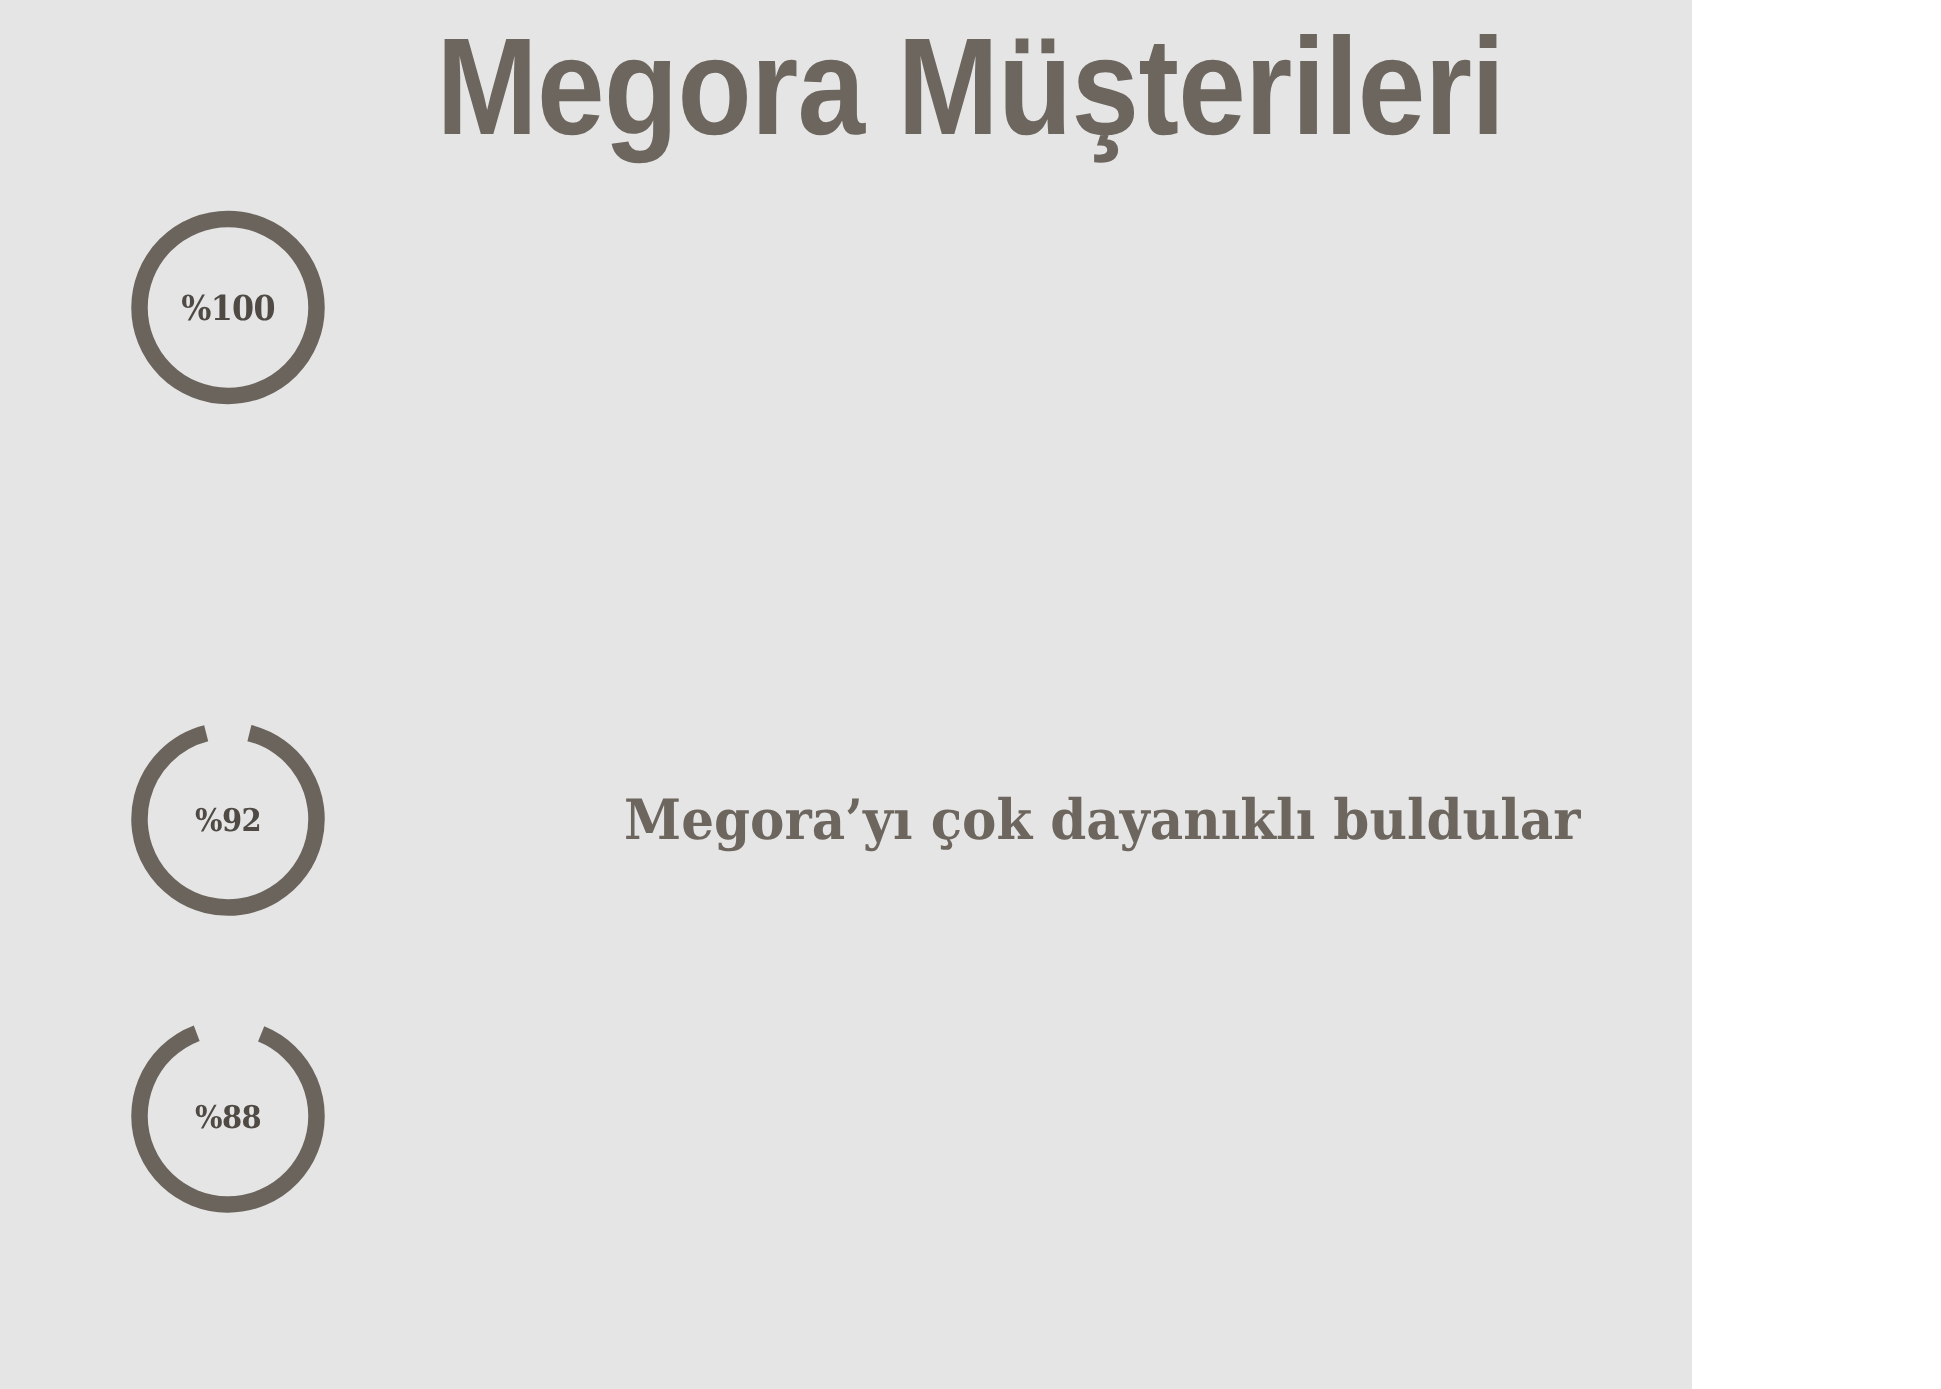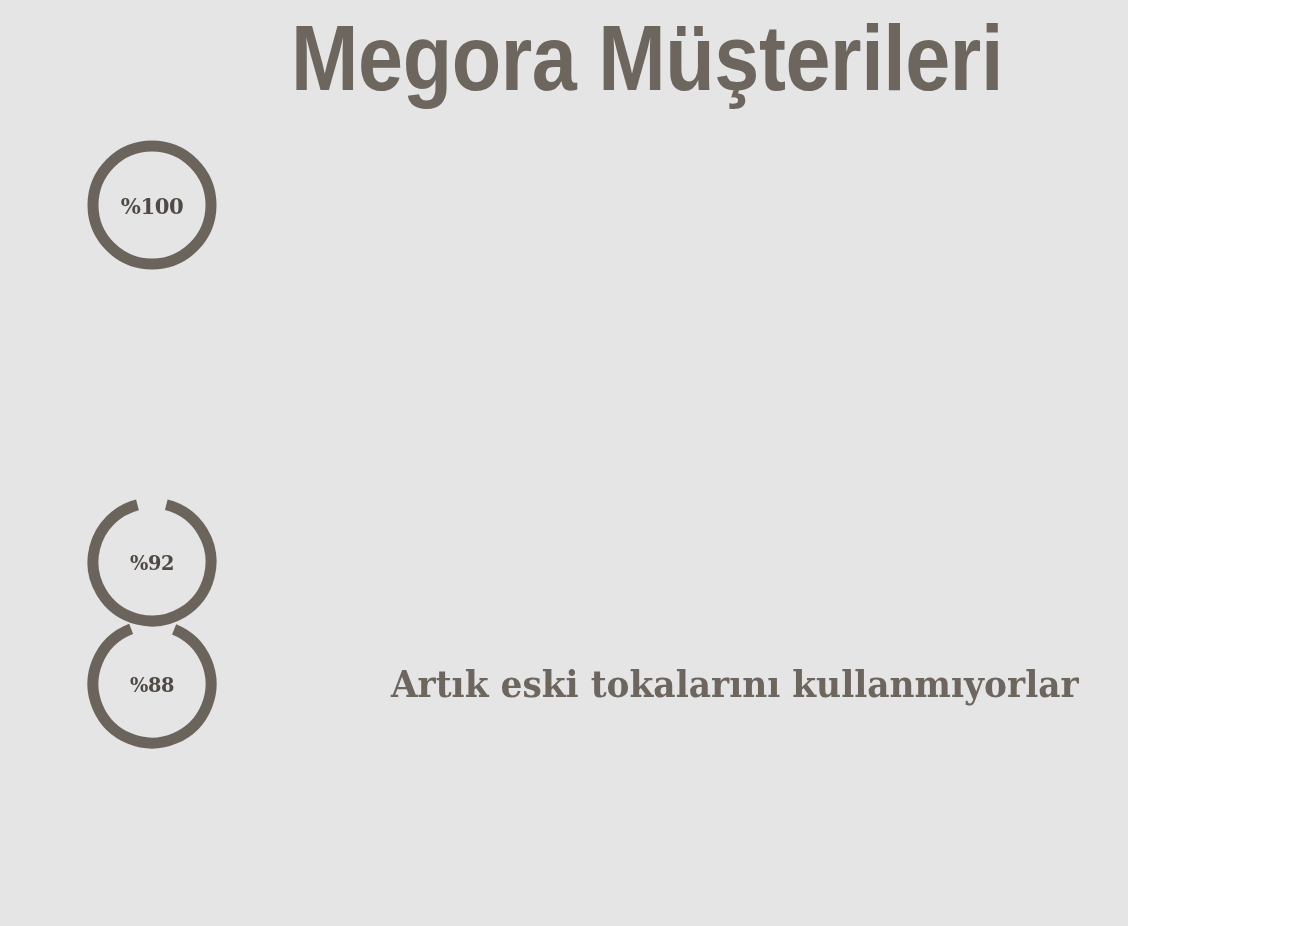--- a/index.html
+++ b/index.html
@@ -44,22 +44,22 @@
   .stat-row {
     position: absolute;
     left: 0;
     width: 1294px;
     height: 140px;
     display: flex;
     align-items: center;
   }
   #row-0 { top: 135px; text-align: center; }
   #row-1 { top: 305px; }
-  #row-2 { top: 492px; }
-  #row-3 { top: 614px; text-align: center; }
+  #row-2 { top: 476px; }
+  #row-3 { top: 674px; text-align: center; }
 
   
   .ring-wrap {
     position: absolute;
     left: 86px;
     top: 50%;
     transform: translateY(-50%);
     width: 132px;
     height: 132px;
   }
@@ -134,27 +134,27 @@
   <div class="stat-row" id="row-1">
   </div>
 
   <div class="stat-row" id="row-2">
     <div class="ring-wrap">
       <svg class="ring-svg" viewBox="0 0 132 132">
         <circle class="ring-arc" cx="66" cy="66" r="59" transform="rotate(-76 66 66)" stroke-dasharray="341.0 370.7"></circle>
       </svg>
       <div class="ring-value narrow">%92</div>
     </div>
+    <div class="caption-col">
+      <div class="caption">Megora’yı çok dayanıklı buldular</div>
+    </div>
   </div>
 
   <div class="stat-row" id="row-3">
     <div class="ring-wrap">
       <svg class="ring-svg" viewBox="0 0 132 132">
         <circle class="ring-arc" cx="66" cy="66" r="59" transform="rotate(-68 66 66)" stroke-dasharray="326.2 370.7"></circle>
       </svg>
       <div class="ring-value narrow">%88</div>
     </div>
-    <div class="caption-col">
-      <div class="caption">Artık eski tokalarını kullanmıyorlar</div>
-    </div>
   </div>
 
 </div>
 
 </body></html>

